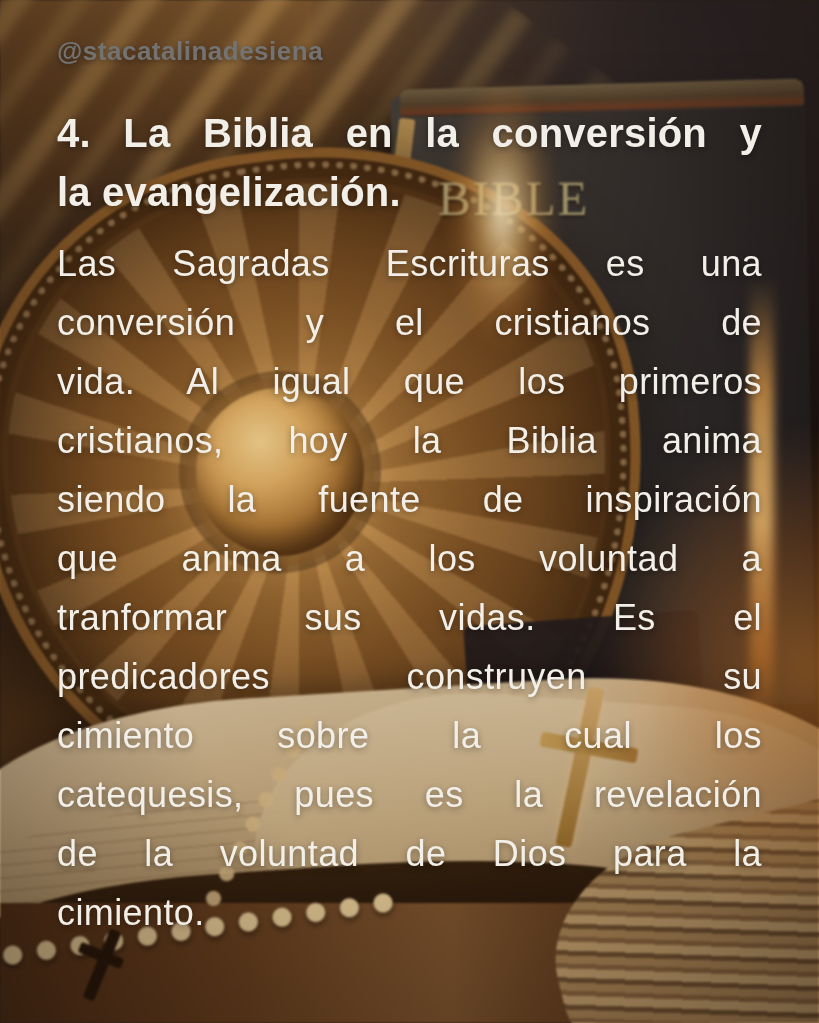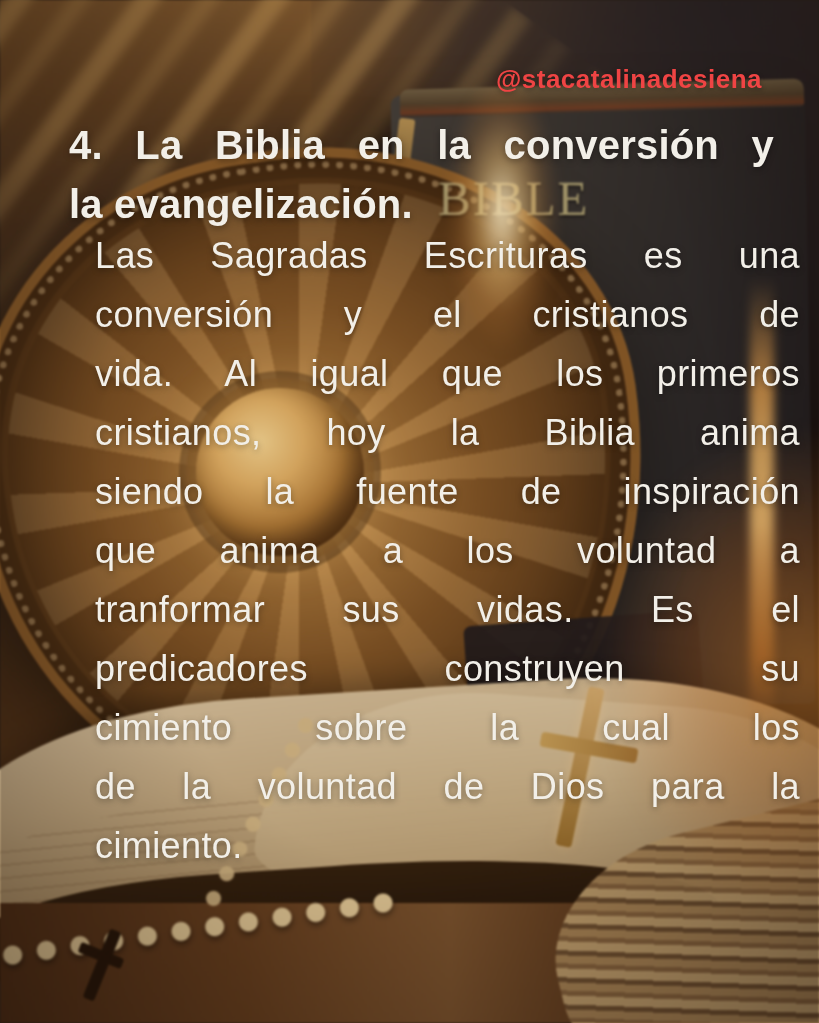--- a/index.html
+++ b/index.html
@@ -72,30 +72,30 @@
   .cross-dark-v{left:96px;top:928px;width:12px;height:74px;transform:rotate(22deg);background:#241408;border-radius:3px;}
   .cross-dark-h{left:78px;top:950px;width:46px;height:11px;transform:rotate(22deg);background:#241408;border-radius:3px;}
   .glow-line{left:750px;top:278px;width:24px;height:445px;filter:blur(5px);
     background:linear-gradient(180deg,rgba(255,190,100,0) 0%,rgba(255,180,90,.75) 25%,rgba(255,215,140,.95) 55%,rgba(250,150,60,.55) 85%,rgba(250,150,60,0) 100%);}
   .glow-right{left:598px;top:426px;width:430px;height:490px;filter:blur(9px);
     background:radial-gradient(closest-side,rgba(240,150,55,.6) 0%,rgba(220,125,45,.33) 50%,transparent 100%);}
   .vignette{inset:0;background:radial-gradient(ellipse at 50% 42%,rgba(0,0,0,0) 52%,rgba(18,10,6,.38) 100%);}
   .tint{inset:0;background:linear-gradient(180deg,rgba(70,40,15,.10),rgba(30,15,5,.12));}
   
   .content{position:absolute;left:57px;top:0;width:705px;height:100%;color:#f2efe8;}
-  .handle{position:absolute;top:64px;left:0;width:100%;text-align:right;
-    font-size:26px;font-weight:700;letter-spacing:.5px;color:#ef4444;
+  .handle{position:absolute;top:36px;left:0;width:100%;text-align:left;
+    font-size:26px;font-weight:700;letter-spacing:.5px;color:#737373;
     text-shadow:0 2px 5px rgba(0,0,0,.35);}
-  .heading{position:absolute;top:104px;left:0;width:100%;margin:12px;
+  .heading{position:absolute;top:104px;left:0;width:100%;margin:0;
     font-size:40px;font-weight:700;line-height:59px;letter-spacing:.2px;
     text-shadow:0 2px 6px rgba(0,0,0,.35);}
   .heading .hline{display:block;}
-  .bodytext{position:absolute;top:226px;left:0;width:100%;
+  .bodytext{position:absolute;top:234px;left:0;width:100%;
     font-size:36px;font-weight:400;line-height:59px;letter-spacing:.4px;word-spacing:2px;
-    text-shadow:0 2px 6px rgba(0,0,0,.35);margin-left:38px;}
+    text-shadow:0 2px 6px rgba(0,0,0,.35);}
   .bline{display:block;}
   .j{text-align:justify;text-align-last:justify;}
 </style>
 </head>
 <body>
 
 <div class="canvas">
 
   <div class="bg">
     <div class="base"></div>
@@ -138,18 +138,19 @@
     <div class="bodytext">
       <span class="bline j">Las Sagradas Escrituras es una</span>
       <span class="bline j">conversión y el cristianos de</span>
       <span class="bline j">vida. Al igual que los primeros</span>
       <span class="bline j">cristianos, hoy la Biblia anima</span>
       <span class="bline j">siendo la fuente de inspiración</span>
       <span class="bline j">que anima a los voluntad a</span>
       <span class="bline j">tranformar sus vidas. Es el</span>
       <span class="bline j">predicadores construyen su</span>
       <span class="bline j">cimiento sobre la cual los</span>
+      <span class="bline j">catequesis, pues es la revelación</span>
       <span class="bline j">de la voluntad de Dios para la</span>
       <span class="bline">cimiento.</span>
     </div>
   </div>
 
 </div>
 
 </body></html>

